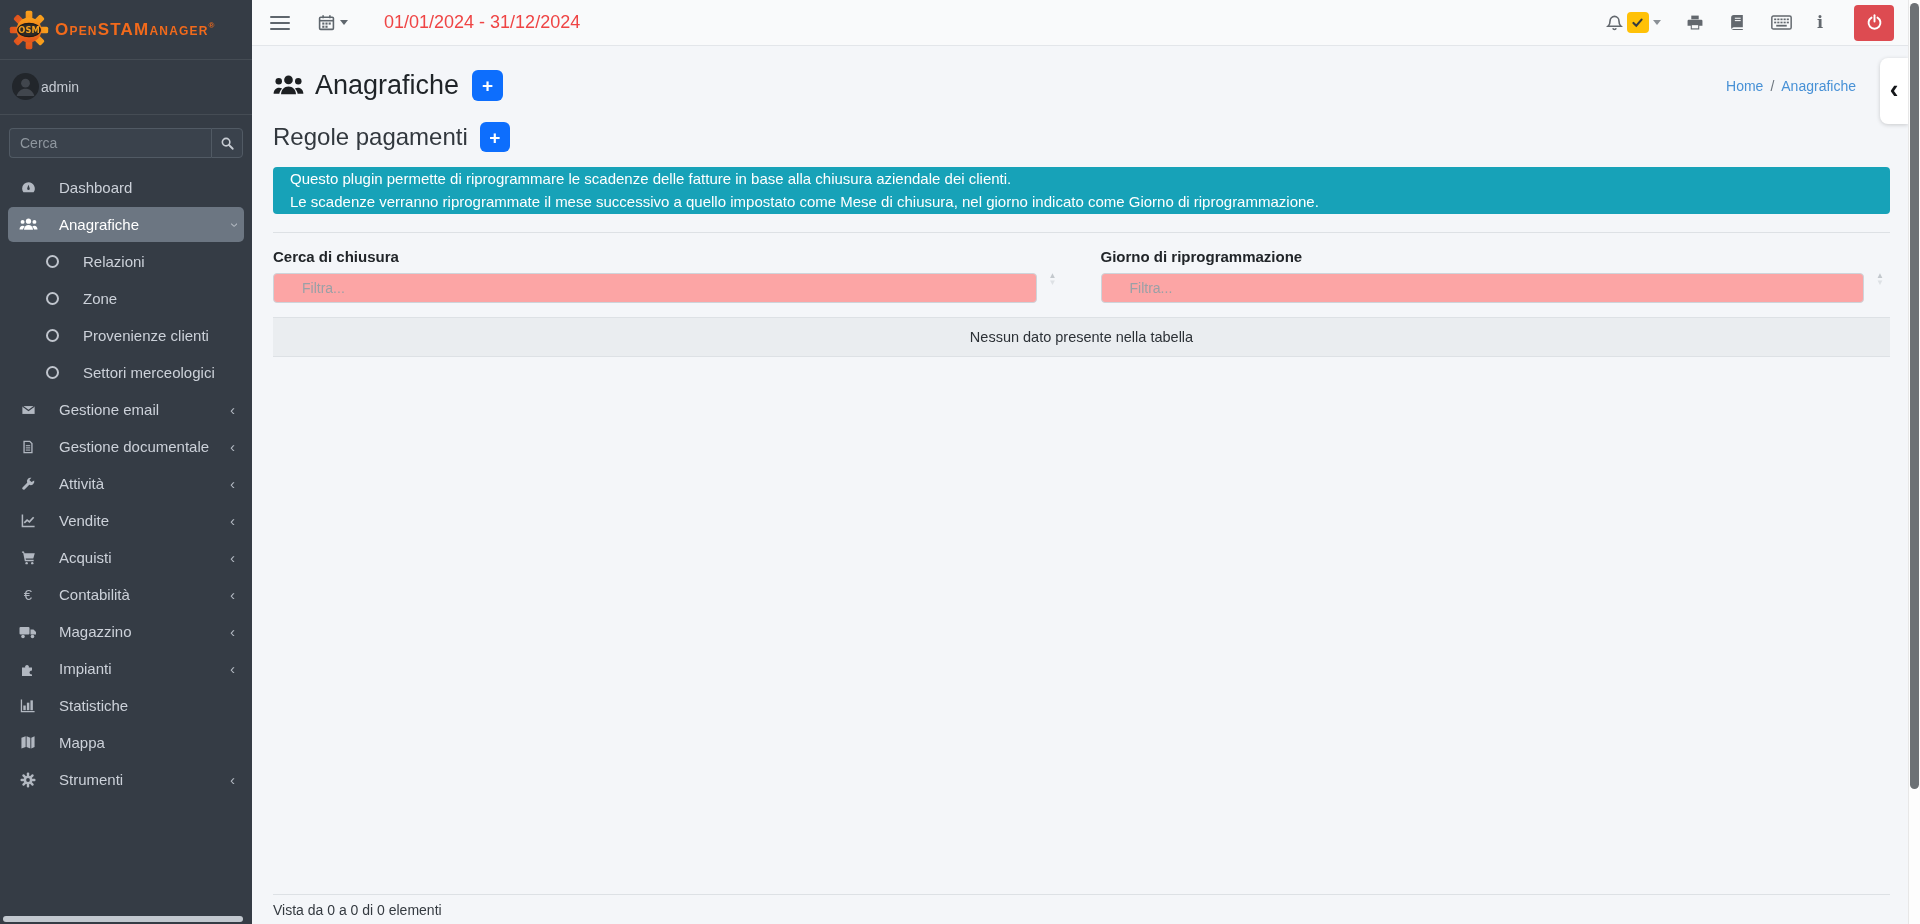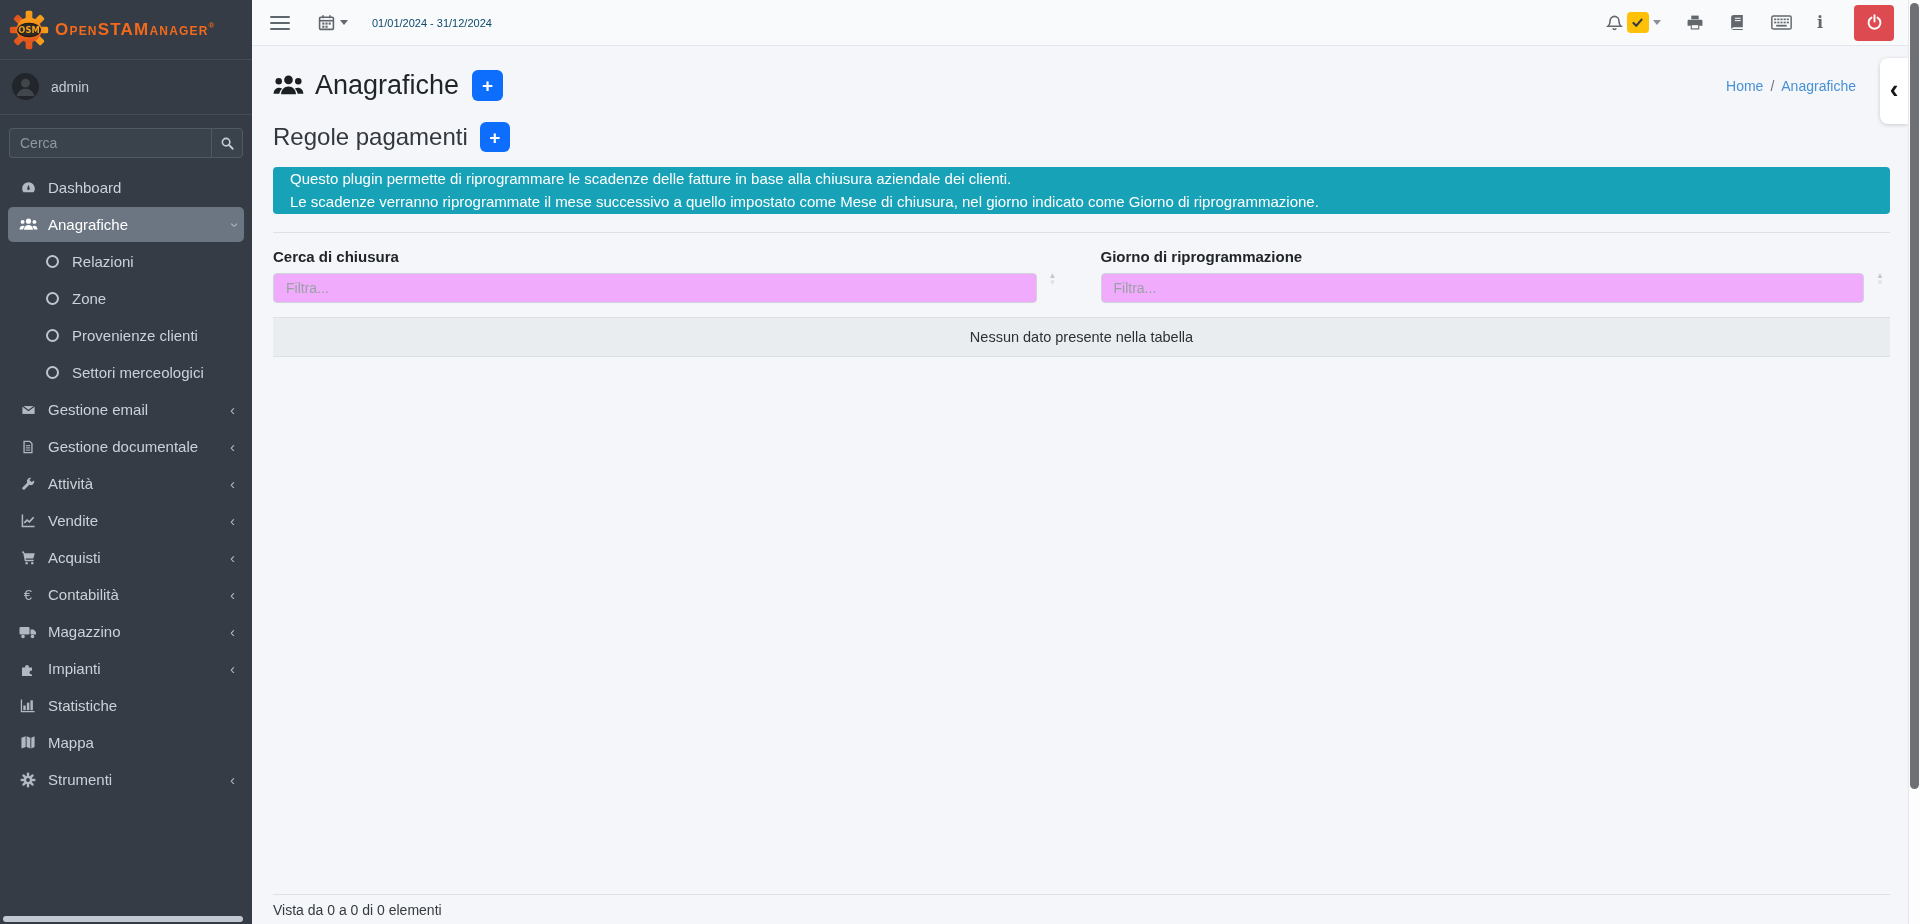--- a/index.html
+++ b/index.html
@@ -7,46 +7,46 @@
 
   
   .vscroll { position:absolute; top:0; right:0; width:12px; height:924px; background:#fdfdfd; border-left:1px solid #e7e7e7; z-index:50; }
   .vthumb { position:absolute; top:3px; left:1px; width:9px; height:786px; background:#6d7175; border-radius:5px; }
 
   
   .sidebar { position:absolute; left:0; top:0; width:252px; height:924px; background:#353c45; color:#ccd1d9; z-index:20; }
   .brand { display:flex; align-items:center; gap:6px; height:60px; padding:0 8px 0 9px; border-bottom:1px solid #454c54; cursor:pointer; }
   .brand-text { font-size:17px; font-weight:700; letter-spacing:1.2px; color:#f26a1b; font-variant:small-caps; white-space:nowrap; }
   .brand-reg { font-size:8px; color:#f26a1b; vertical-align:super; }
-  .user-panel { display:flex; align-items:center; gap:12px; padding:13px 12px 14px 12px; border-bottom:1px solid #454c54; }
+  .user-panel { display:flex; align-items:center; gap:2px; padding:13px 12px 14px 12px; border-bottom:1px solid #454c54; }
   .avatar { width:27px; height:27px; border-radius:50%; background:#22262b; display:flex; align-items:center; justify-content:center; }
   .user-name { font-size:14px; color:#c6cbd3; }
   .search-row { display:flex; margin:13px 9px 8px 9px; }
   .search-input { flex:1; height:30px; background:#3a424c; border:1px solid #515a64; border-right:0; border-radius:4px 0 0 4px; color:#cfd4da; font-size:14px; padding:0 10px; outline:none; }
   .search-input::placeholder { color:#8f979f; }
   .search-btn { width:36px; height:30px; background:#3a424c; border:1px solid #515a64; border-radius:0 4px 4px 0; display:flex; align-items:center; justify-content:center; cursor:pointer; }
   .nav { list-style:none; padding:4px 8px 0 8px; }
-  .nav-item { display:flex; align-items:center; gap:9px; padding:8px 9px; margin-bottom:2px; border-radius:5px; font-size:15px; color:#ccd1d9; cursor:pointer; line-height:19px; }
+  .nav-item { display:flex; align-items:center; gap:20px; padding:8px 9px; margin-bottom:2px; border-radius:5px; font-size:15px; color:#ccd1d9; cursor:pointer; line-height:19px; }
   .nav-item .micon { flex:0 0 22px; display:flex; justify-content:center; align-items:center; color:#b2b8c1; }
   .nav-item.active { background:#6c7682; color:#fff; }
   .nav-item.active .micon { color:#fff; }
   .nav-item.sub { padding-left:33px; }
   .ring { width:13px; height:13px; border:2px solid #c0c5cd; border-radius:50%; display:inline-block; }
   .chev-left, .chev-down { margin-left:auto; font-size:15px; color:#b2b8c1; line-height:10px; }
   .chev-down { display:inline-block; transform:rotate(-90deg); }
   .hscroll { position:absolute; bottom:2px; left:3px; width:240px; height:6px; border-radius:3px; background:#c2c8cf; }
 
   
   .topbar { position:absolute; left:252px; top:0; right:12px; height:46px; background:#f9fafb; border-bottom:1px solid #e3e6ea; display:flex; align-items:center; padding:0 14px 0 18px; z-index:10; }
   .tb-icon { display:flex; align-items:center; justify-content:center; cursor:pointer; color:#63686e; }
   .hamburger { width:20px; display:flex; flex-direction:column; gap:4px; cursor:pointer; }
   .hamburger span { display:block; height:2px; background:#5f666d; border-radius:1px; }
   .cal-group { display:flex; align-items:center; gap:5px; margin-left:28px; cursor:pointer; }
   .caret { width:0; height:0; border-left:4px solid transparent; border-right:4px solid transparent; border-top:5px solid #5f666d; }
-  .date-range { margin-left:24px; font-size:11px; color:#0c4a6e; cursor:pointer; }
+  .date-range { margin-left:36px; font-size:18px; color:#ef4444; cursor:pointer; }
   .tb-right { margin-left:auto; display:flex; align-items:center; gap:25px; }
   .badge-check { width:22px; height:21px; background:#ffc107; border-radius:4px; display:flex; align-items:center; justify-content:center; cursor:pointer; }
   .notif-group { display:flex; align-items:center; gap:4px; }
   .logout-btn { width:40px; height:36px; background:#dd4b51; border-radius:4px; display:flex; align-items:center; justify-content:center; cursor:pointer; margin-left:6px; }
   .info-i { font-size:16px; font-weight:700; color:#63686e; font-family:"DejaVu Serif", serif; cursor:pointer; }
 
   
   .main { position:absolute; left:252px; top:46px; right:12px; bottom:0; background:#f4f6f9; overflow:hidden; }
   .content { padding:24px 18px 0 21px; }
   .page-head { display:flex; align-items:center; }
@@ -57,21 +57,21 @@
   .breadcrumb { margin-left:auto; margin-right:34px; font-size:14px; display:flex; gap:7px; align-items:flex-end; }
   .breadcrumb a { color:#4791d6; text-decoration:none; cursor:pointer; }
   .bc-sep { color:#6c757d; }
   .section-head { display:flex; align-items:center; margin-top:21px; }
   .section-title { font-size:24px; font-weight:400; color:#32383e; }
   .banner { margin-top:15px; background:#17a2b8; border-radius:4px; color:#fff; font-size:15px; line-height:1.55; padding:0 17px; }
   .table-wrap { margin-top:18px; border-top:1px solid #dde1e5; }
   .thead { display:grid; grid-template-columns:1fr 1fr; column-gap:38px; padding:15px 0 14px 0; }
   .th { position:relative; padding-right:26px; }
   .th-label { font-size:15px; font-weight:700; color:#212529; cursor:pointer; }
-  .filter-input { margin-top:7px; width:100%; height:30px; border:1px solid #ced4da; border-radius:4px; background:#f0abfc; font-size:14px; color:#495057; padding:0 12px; outline:none; }
+  .filter-input { margin-top:7px; width:100%; height:30px; border:1px solid #ced4da; border-radius:4px; background:#fca5a5; font-size:14px; color:#495057; padding:0 28px; outline:none; }
   .filter-input::placeholder { color:#9aa0a6; }
   .sort { position:absolute; right:6px; top:24px; display:flex; flex-direction:column; line-height:7px; font-size:8px; color:#c3c8cd; }
   .sort .dn { opacity:.45; }
   .empty-row { border-top:1px solid #dde1e5; border-bottom:1px solid #dde1e5; background:#eaedf0; text-align:center; font-size:14.5px; color:#2c3136; padding:11px 0; }
   .table-footer { position:absolute; left:21px; right:18px; bottom:0; height:30px; border-top:1px solid #dde1e5; font-size:14px; color:#343a40; padding-top:7px; }
   .collapse-tab { position:absolute; right:0; top:12px; width:28px; height:66px; background:#fff; border-radius:8px 0 0 8px; box-shadow:0 1px 4px rgba(0,0,0,.18); display:flex; align-items:center; justify-content:center; cursor:pointer; z-index:5; }
   .collapse-tab .g { font-size:26px; font-weight:700; color:#141619; line-height:1; padding-bottom:4px; }
   svg { display:block; }
 </style>
 </head>

